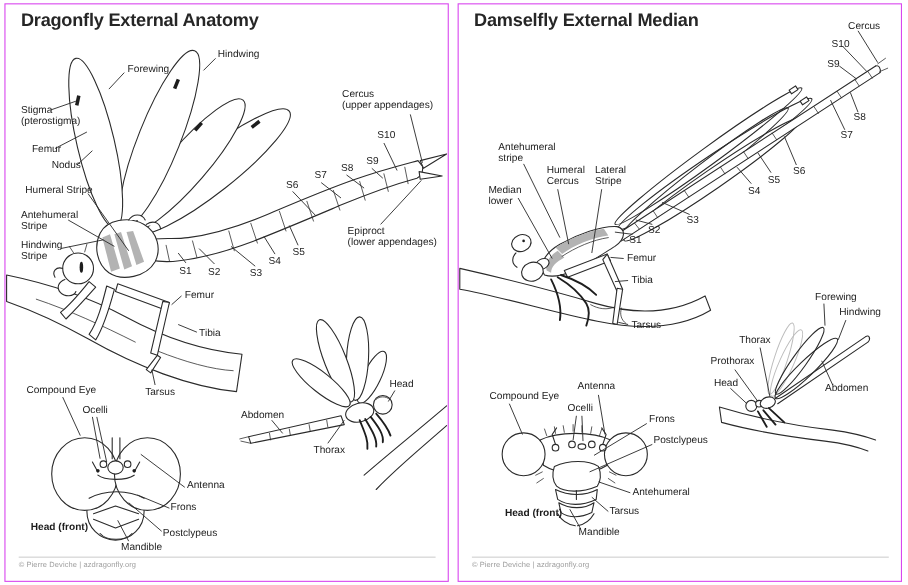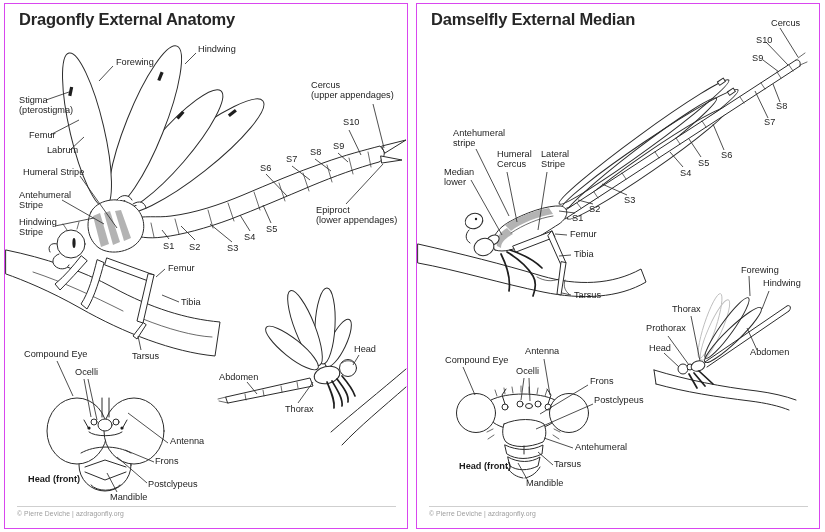--- a/index.html
+++ b/index.html
@@ -118,21 +118,21 @@
     <path class="ld" d="M108,62 L94,77 M191,49 L180,60 M41,96 L64,88 M45,131 L74,116 M65,146 L79,133 M75,172 L112,224 M57,196 L99,220 M50,222 L89,214 M368,100 L379,144 M344,126 L356,151 M333,149 L343,158 M310,155 L326,167 M287,162 L305,176 M261,170 L282,192 M266,219 L258,201 M245,227 L235,211 M227,238 L205,220 M190,236 L176,222 M164,235 L157,226 M341,200 L378,160 M160,265 L151,273 M174,298 L157,291 M136,346 L133,332 M52,357 L68,392 M79,375 L86,413 M83,375 L92,416 M354,351 L348,361 M242,378 L252,390 M293,399 L308,378 M163,439 L123,409 M149,458 L120,446 M142,479 L112,453 M112,488 L102,469"></path>
   </svg>
 
   <div class="title">Dragonfly External Anatomy</div>
 
   <div class="lbl" style="left:111px;top:53px">Forewing</div>
   <div class="lbl" style="left:193px;top:40px">Hindwing</div>
   <div class="lbl" style="left:14px;top:91px">Stigma
 (pterostigma)</div>
   <div class="lbl" style="left:24px;top:126px">Femur</div>
-  <div class="lbl" style="left:42px;top:141px">Labrum</div>
+  <div class="lbl" style="left:42px;top:141px">Nodus</div>
   <div class="lbl" style="left:18px;top:163px">Humeral Stripe</div>
   <div class="lbl" style="left:14px;top:186px">Antehumeral
 Stripe</div>
   <div class="lbl" style="left:14px;top:213px">Hindwing
 Stripe</div>
   <div class="lbl" style="left:306px;top:76px">Cercus
 (upper appendages)</div>
   <div class="lbl" style="left:338px;top:113px">S10</div>
   <div class="lbl" style="left:328px;top:137px">S9</div>
   <div class="lbl" style="left:305px;top:143px">S8</div>

